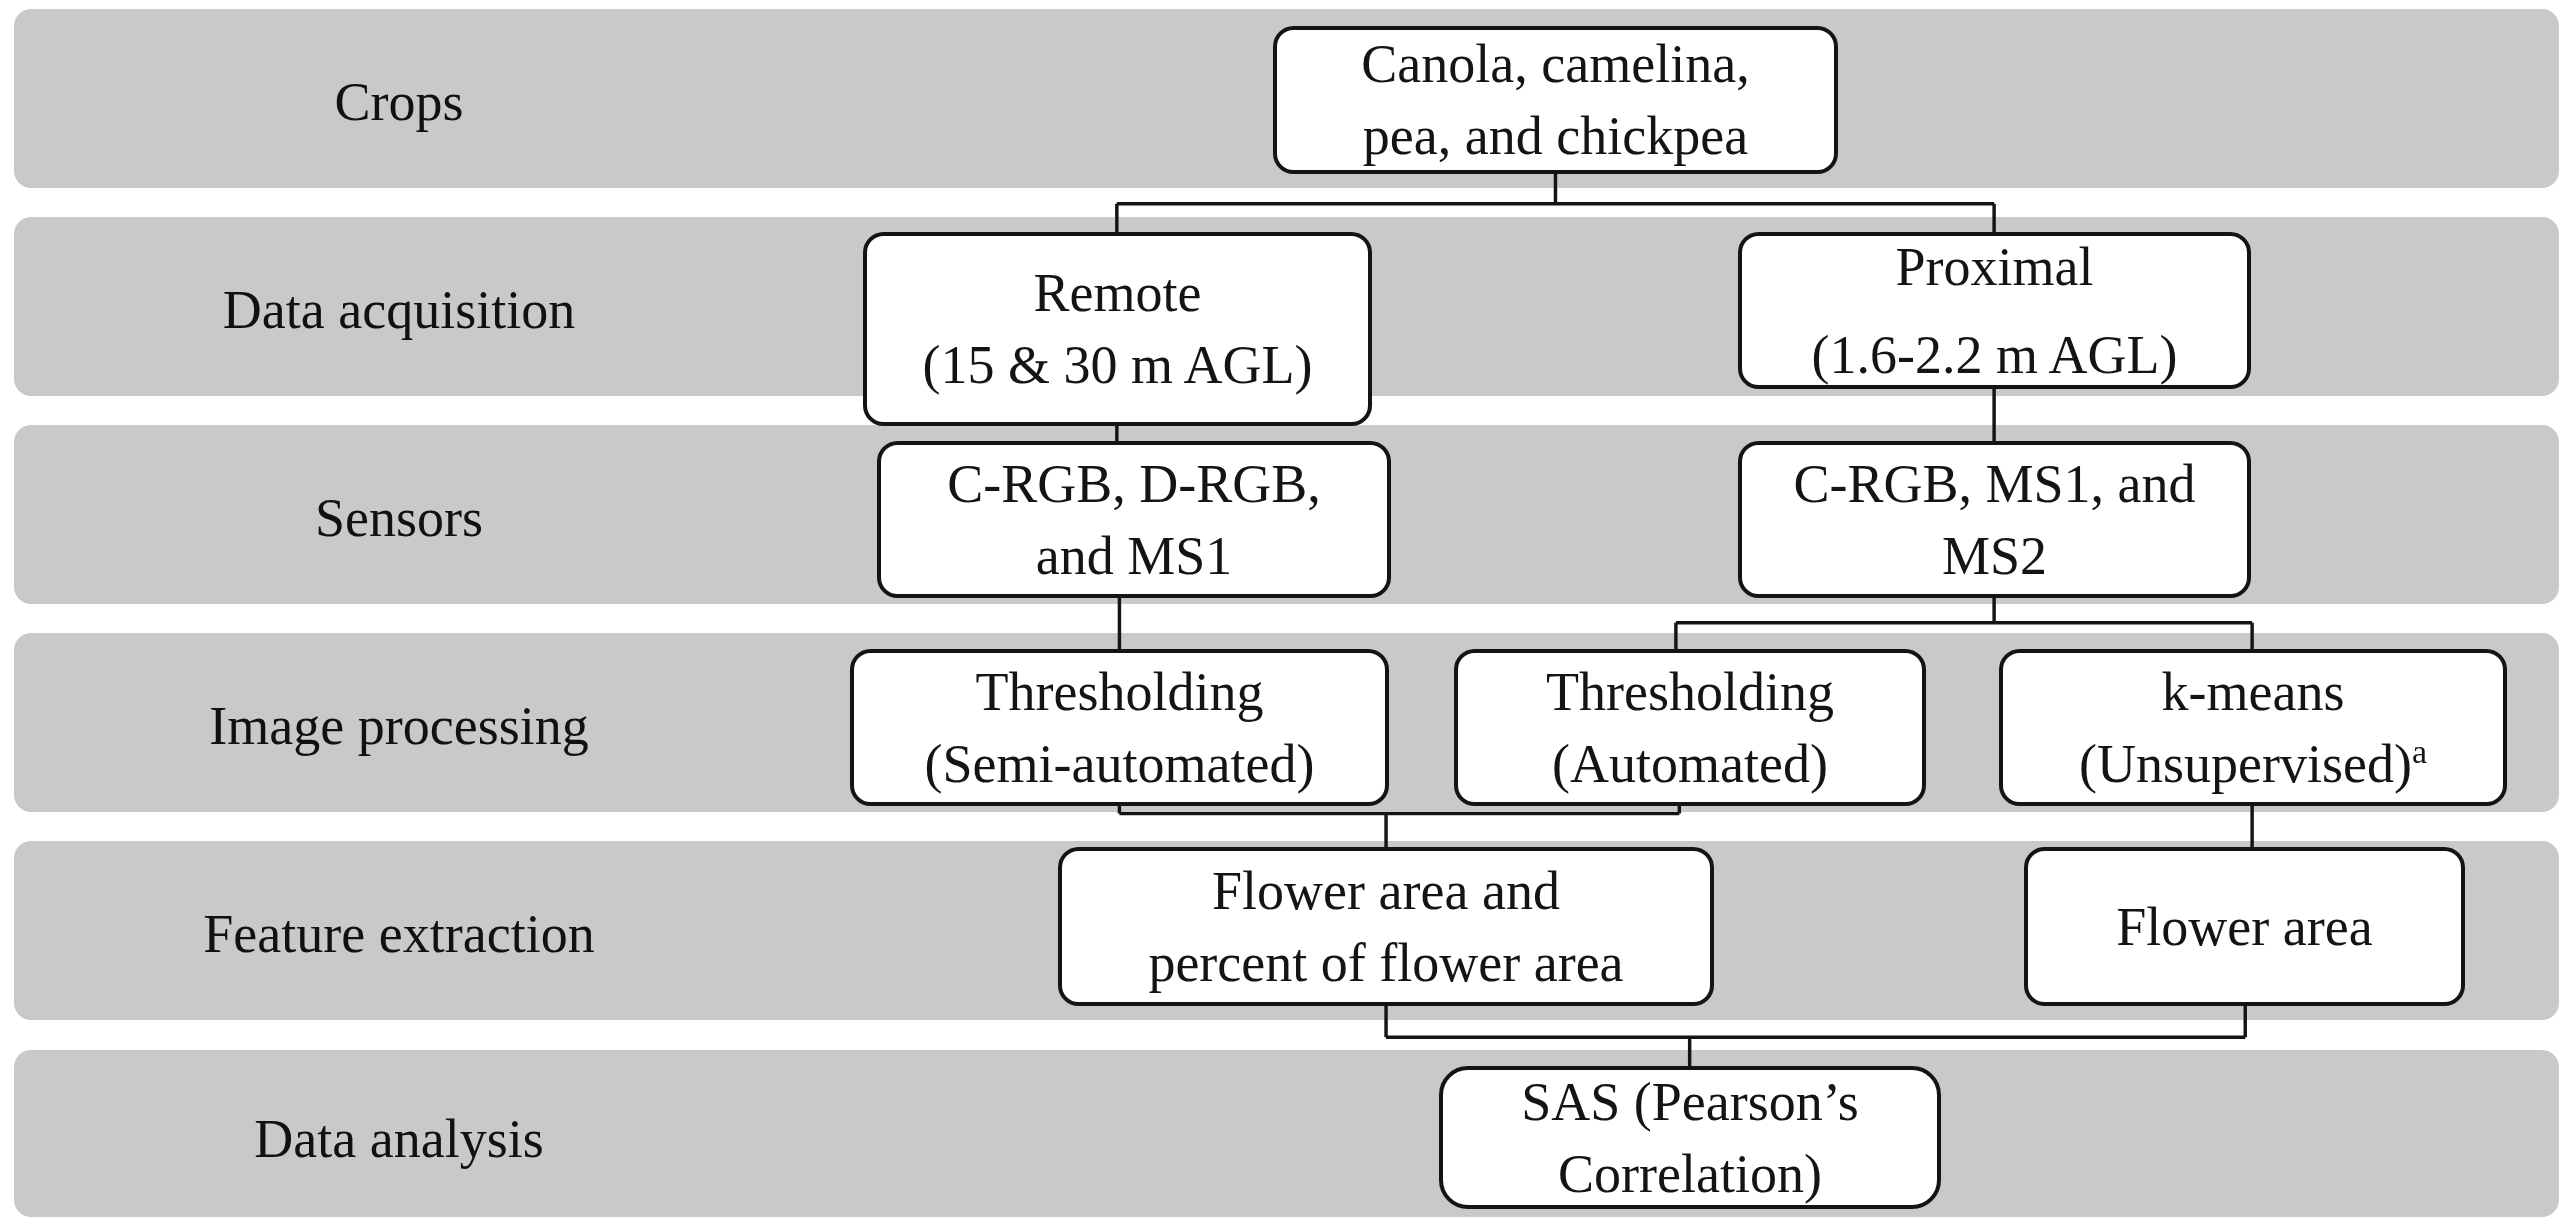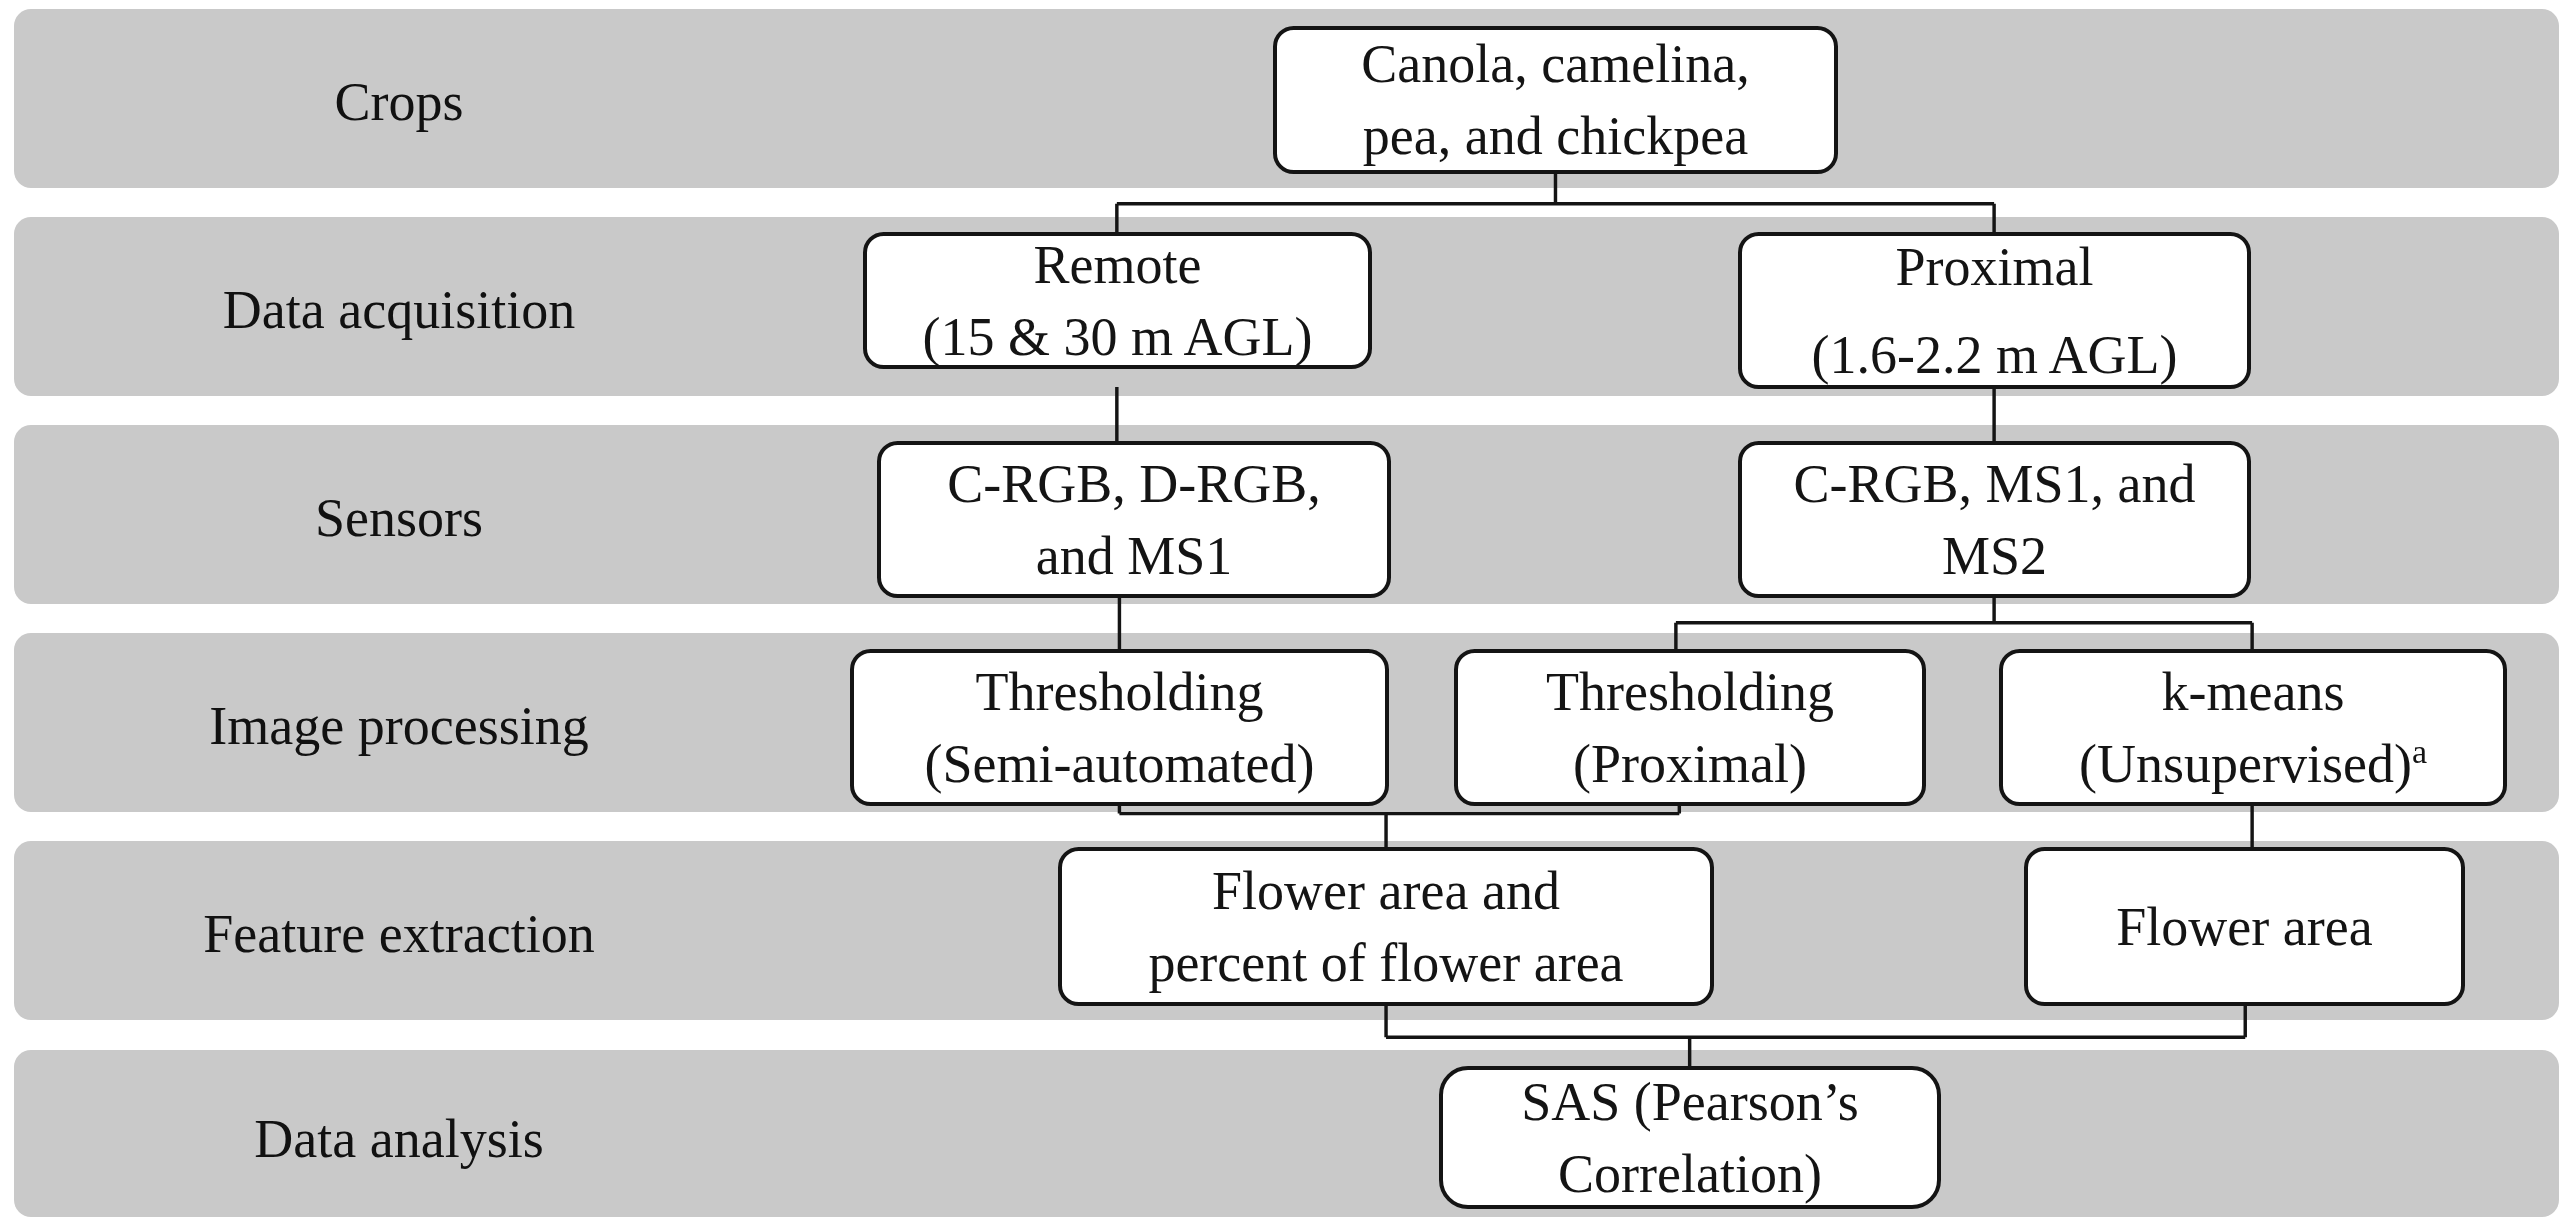--- a/index.html
+++ b/index.html
@@ -61,21 +61,21 @@
       M2618 934 L2618 987
       M1611 1168 L1611 1206  M2610 1168 L2610 1206  M1611 1206 L2610 1206  M1964 1206 L1964 1241
     "></path>
   </svg>
 
   <div class="node" style="left:1273px;top:26px;width:565px;height:148px;">
     <span>Canola, camelina,</span>
     <span>pea, and chickpea</span>
   </div>
 
-  <div class="node" style="left:863px;top:232px;width:509px;height:137px;">
+  <div class="node" style="left:863px;top:232px;width:509px;height:194px;">
     <span>Remote</span>
     <span>(15 &amp; 30 m AGL)</span>
   </div>
 
   <div class="node" style="left:1738px;top:232px;width:513px;height:157px;gap:16px;">
     <span>Proximal</span>
     <span>(1.6-2.2 m AGL)</span>
   </div>
 
   <div class="node" style="left:860px;top:441px;width:514px;height:157px;margin-left:17px;">
@@ -88,21 +88,21 @@
     <span>MS2</span>
   </div>
 
   <div class="node" style="left:850px;top:649px;width:539px;height:157px;">
     <span>Thresholding</span>
     <span>(Semi-automated)</span>
   </div>
 
   <div class="node" style="left:1454px;top:649px;width:472px;height:157px;">
     <span>Thresholding</span>
-    <span>(Proximal)</span>
+    <span>(Automated)</span>
   </div>
 
   <div class="node" style="left:1999px;top:649px;width:508px;height:157px;">
     <span>k-means</span>
     <span><span>(Unsupervised)</span><sup>a</sup></span>
   </div>
 
   <div class="node" style="left:1058px;top:847px;width:656px;height:159px;">
     <span>Flower area and</span>
     <span>percent of flower area</span>

